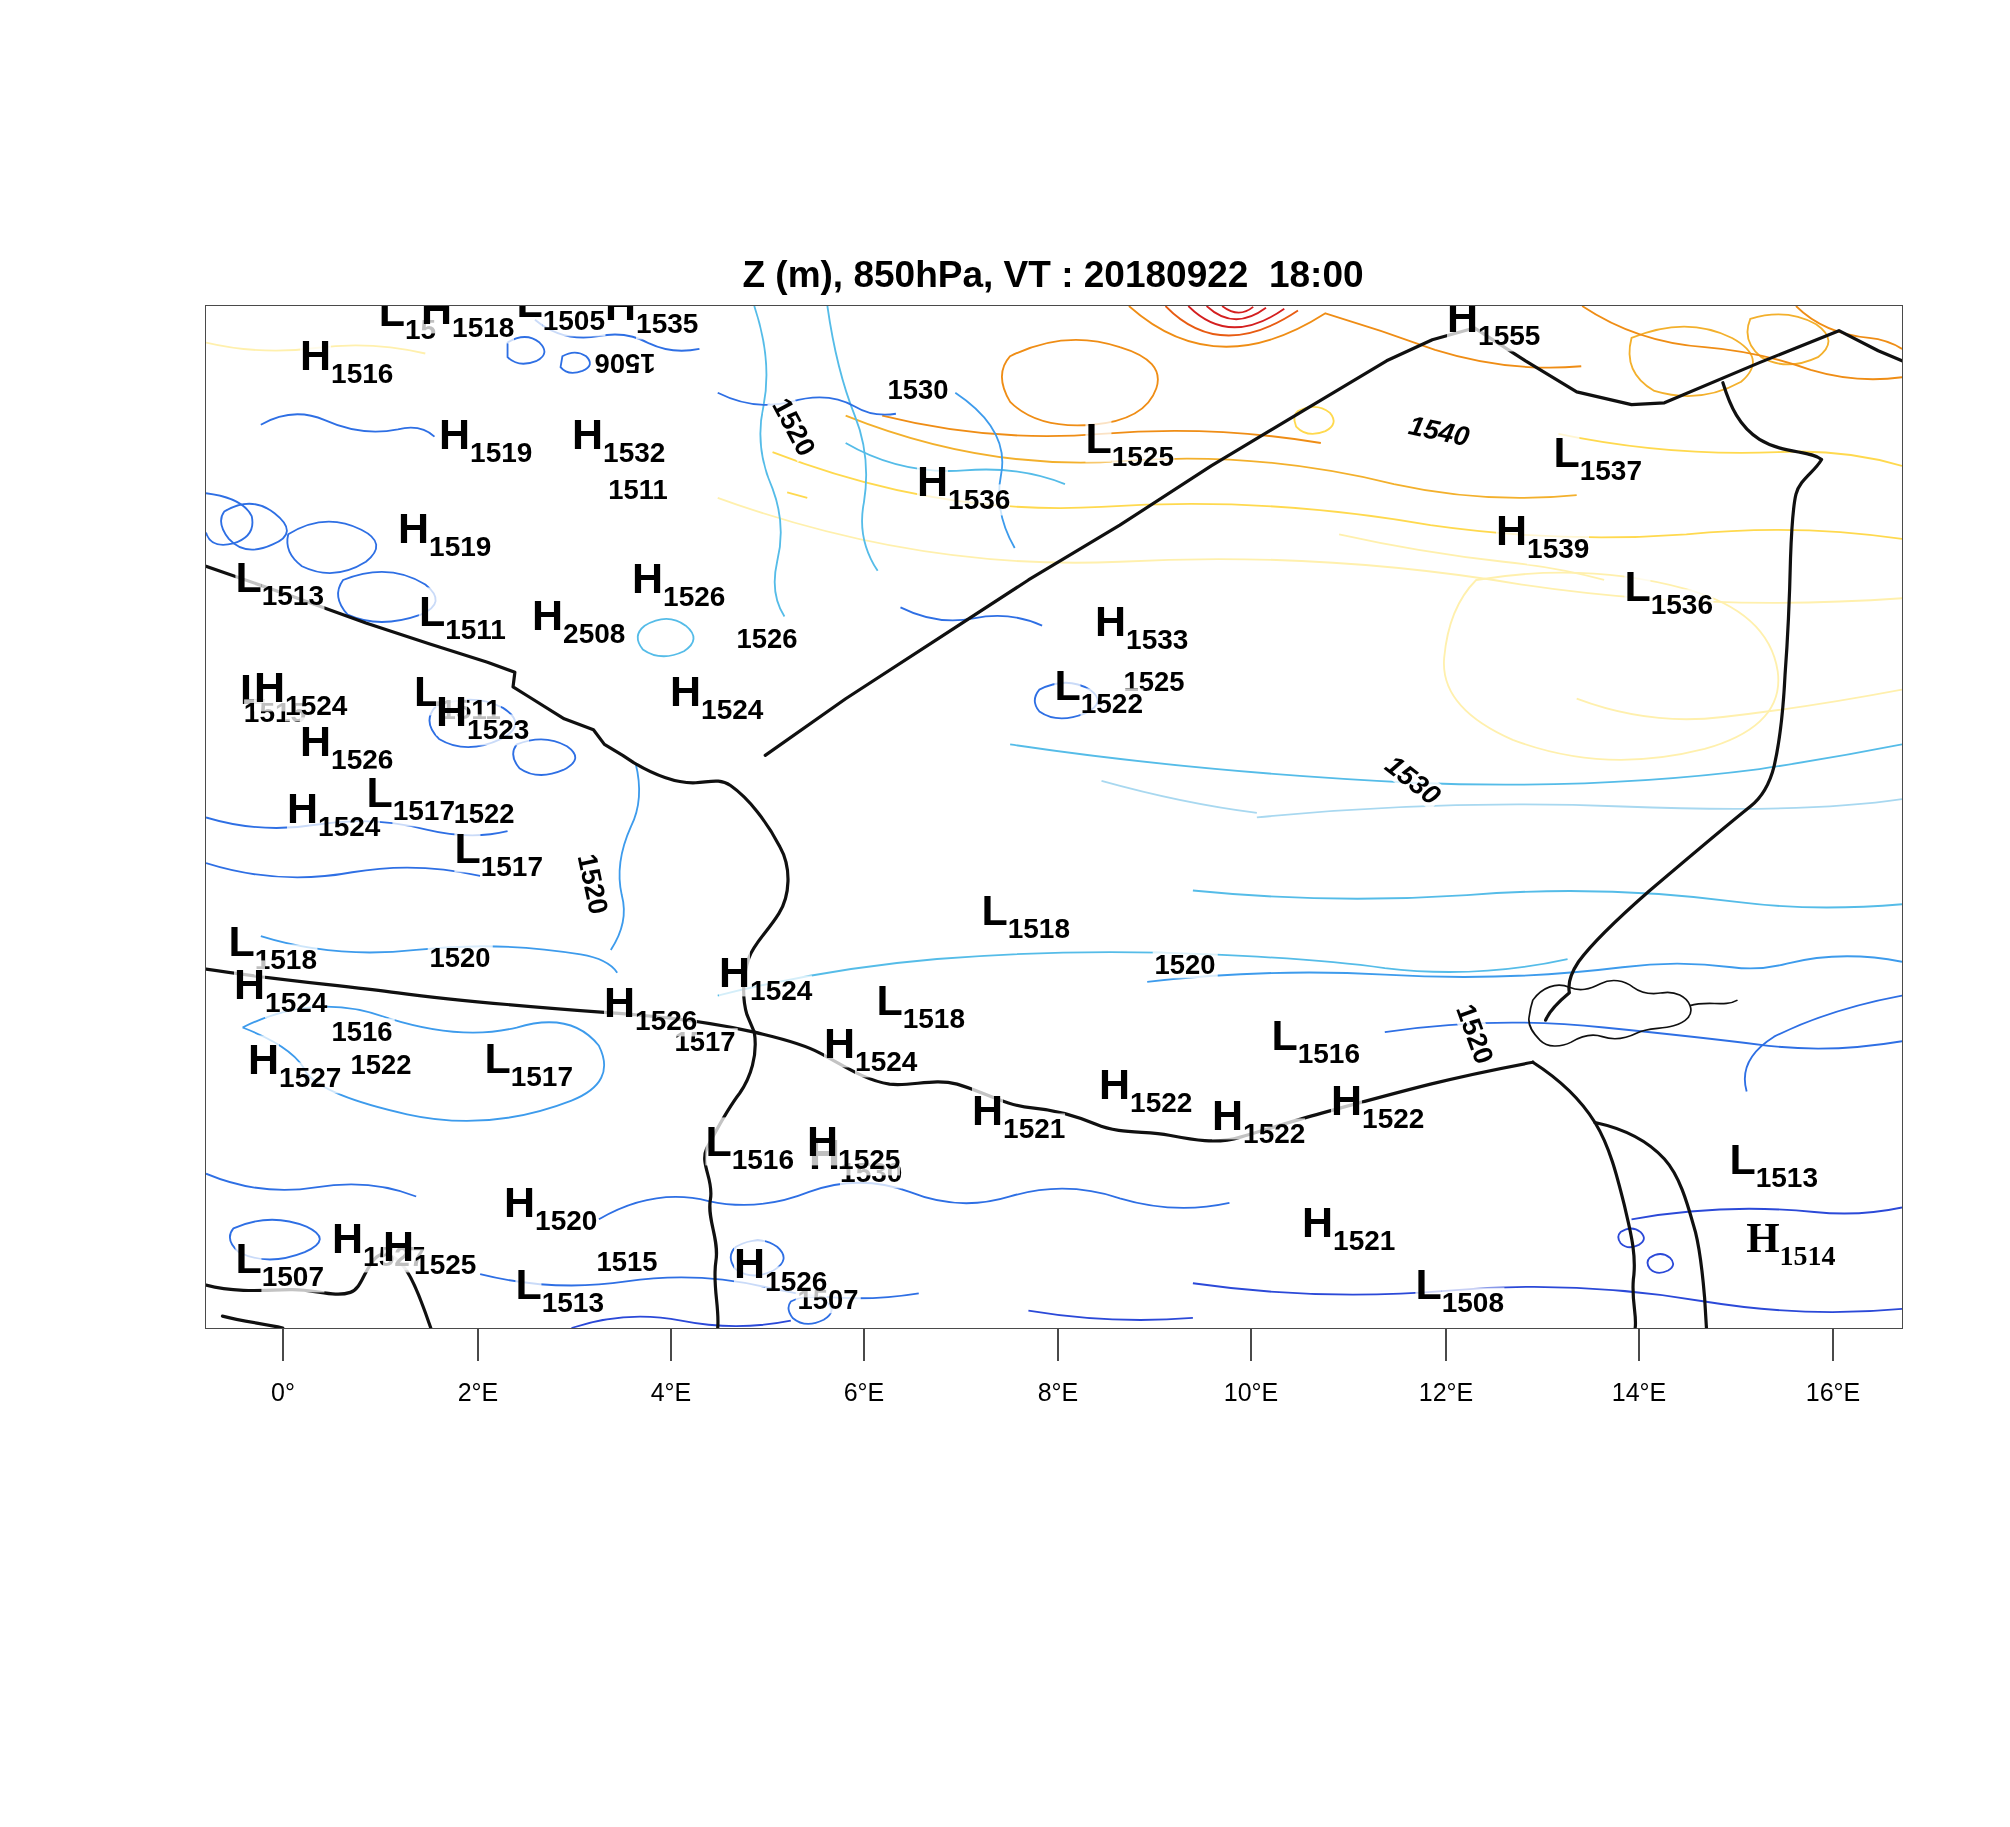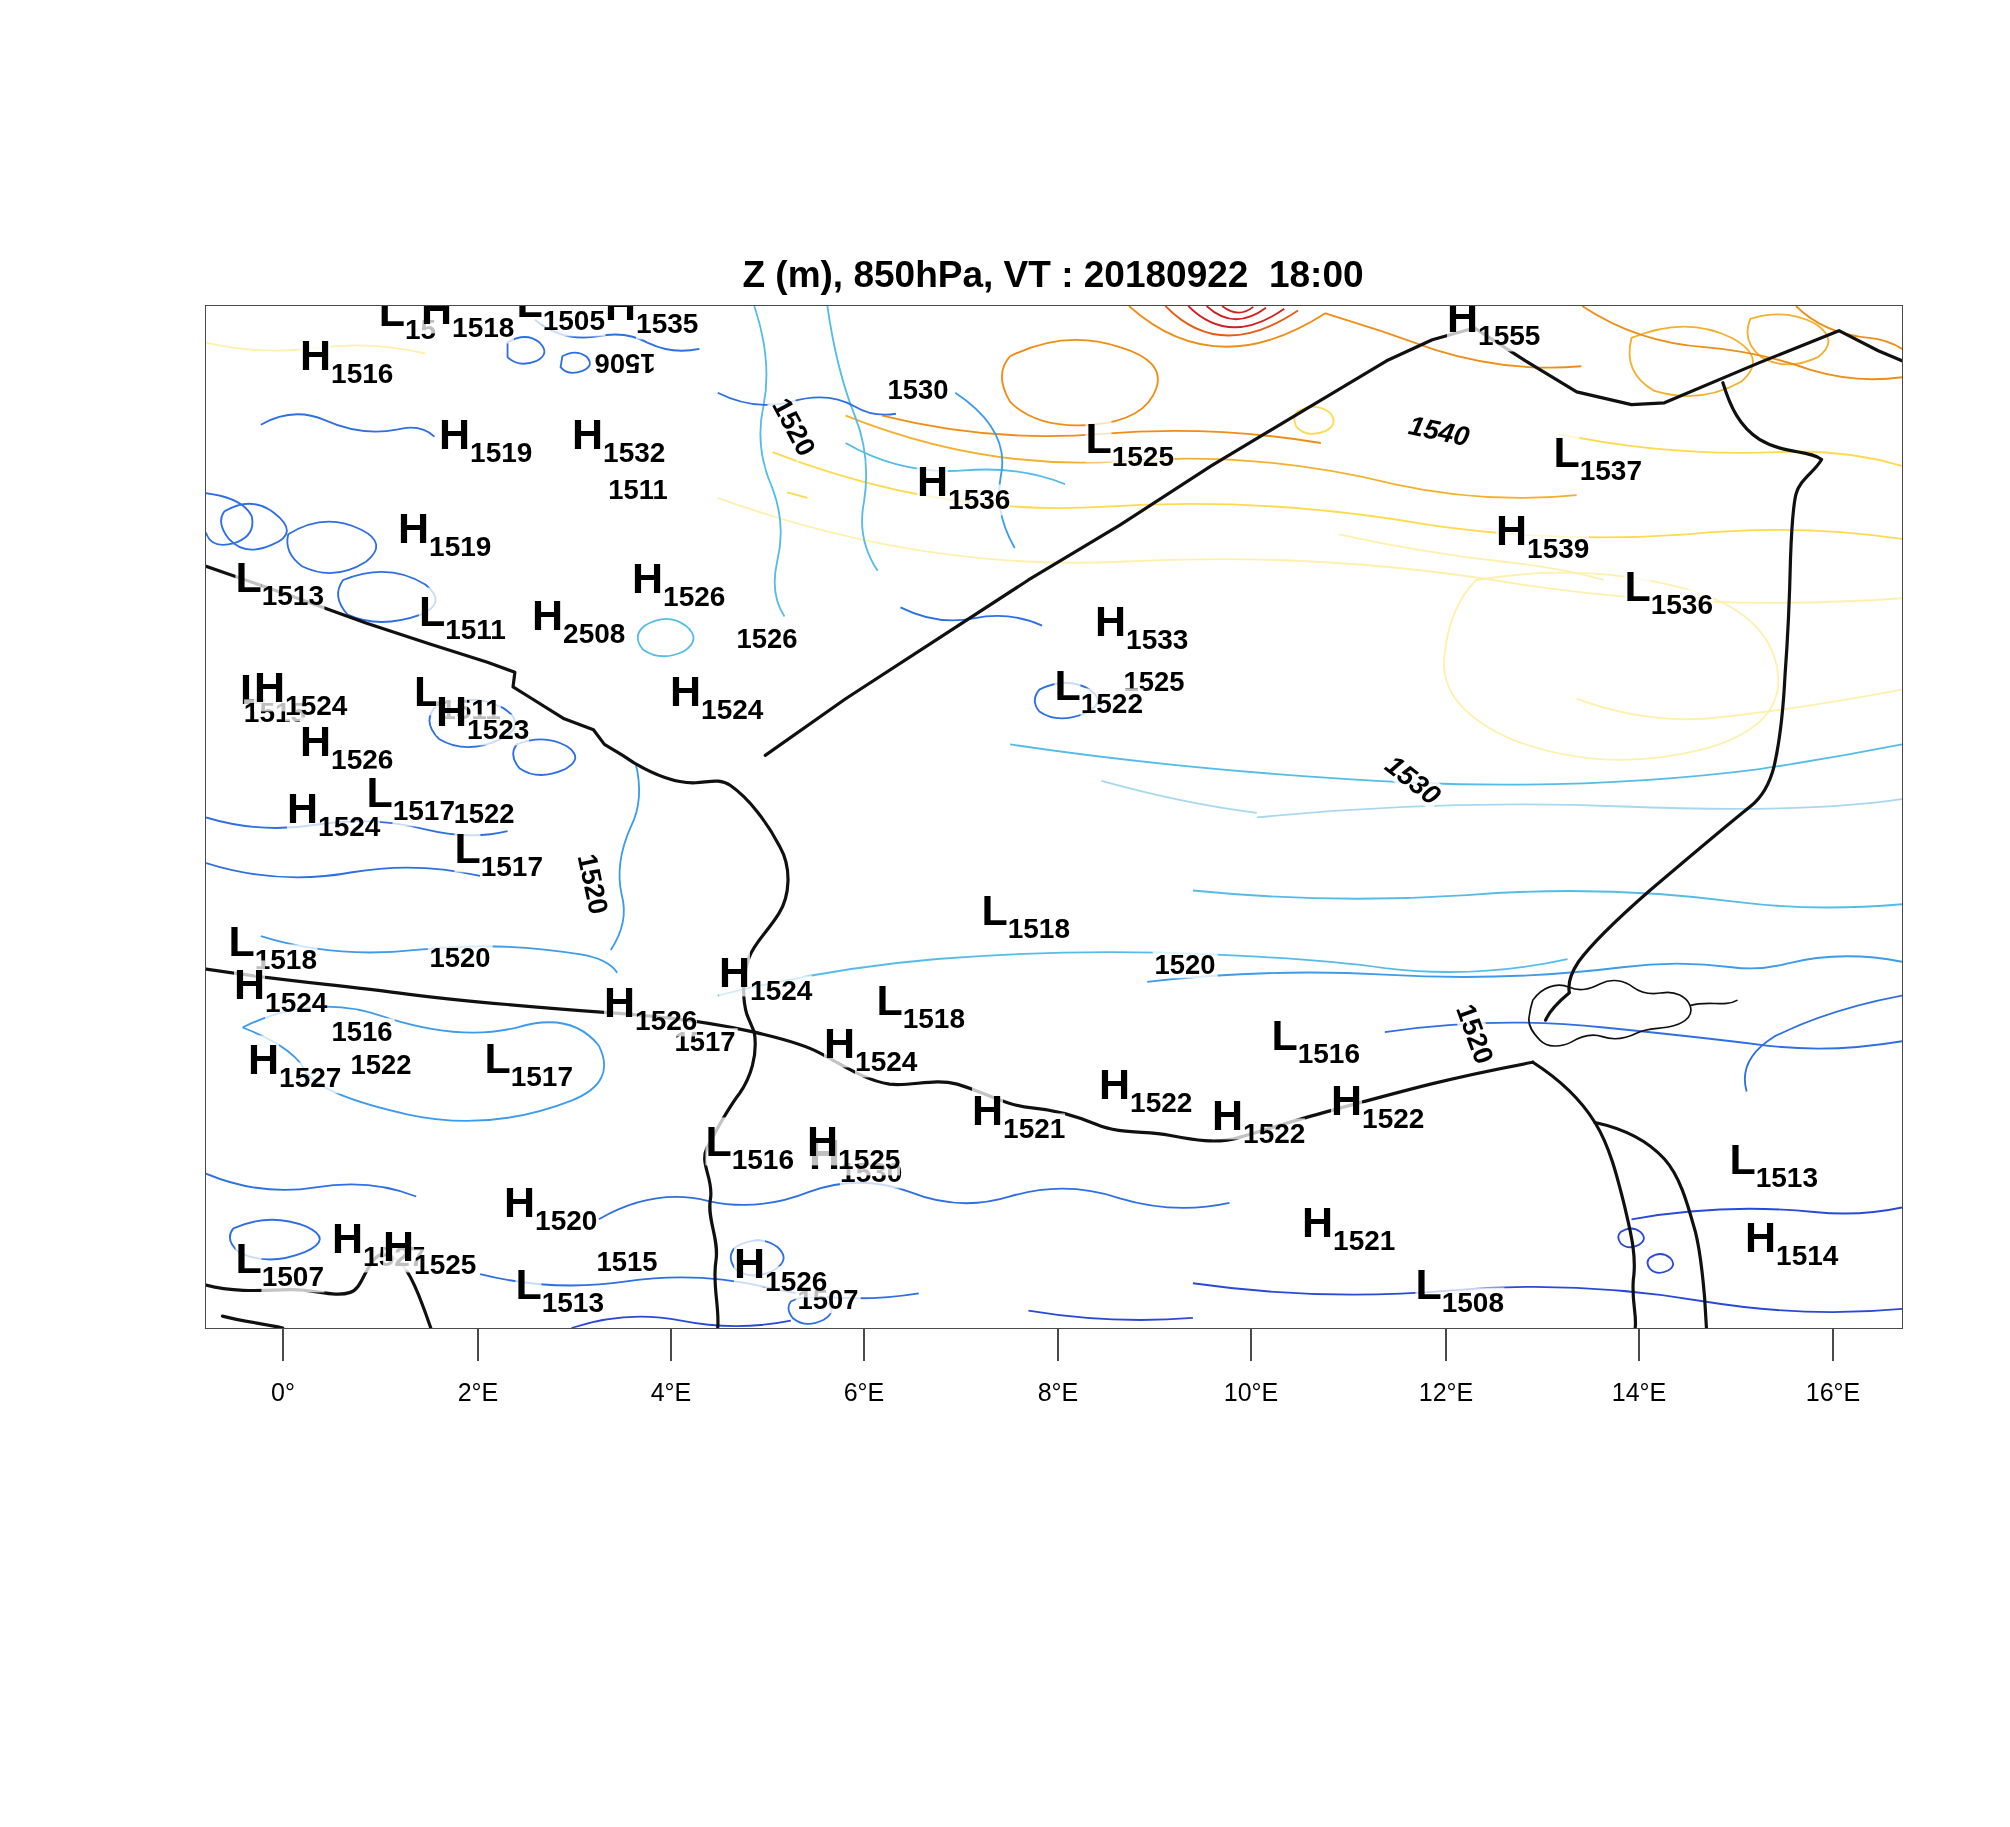--- a/index.html
+++ b/index.html
@@ -297,21 +297,21 @@
         </div>
         <div class="hl" style="left: 154px; top: 941px;">
           <span class="letter">H</span><span class="sub">1527</span>
         </div>
         <div class="hl" style="left: 1124px; top: 925px;">
           <span class="letter">H</span><span class="sub">1521</span>
         </div>
         <div class="hl" style="left: 1550px; top: 862px;">
           <span class="letter">L</span><span class="sub">1513</span>
         </div>
-        <div class="hl" style="left: 1567px; top: 940px;">
+        <div class="hl" style="left: 1567px; top: 940px; font-family: Liberation Serif, serif;">
           <span class="letter">H</span><span class="sub">1514</span>
         </div>
         <div class="hl" style="left: 56px; top: 961px;">
           <span class="letter">L</span><span class="sub">1507</span>
         </div>
         <div class="hl" style="left: 205px; top: 949px;">
           <span class="letter">H</span><span class="sub">1525</span>
         </div>
         <div class="hl" style="left: 556px; top: 966px;">
           <span class="letter">H</span><span class="sub">1526</span>

